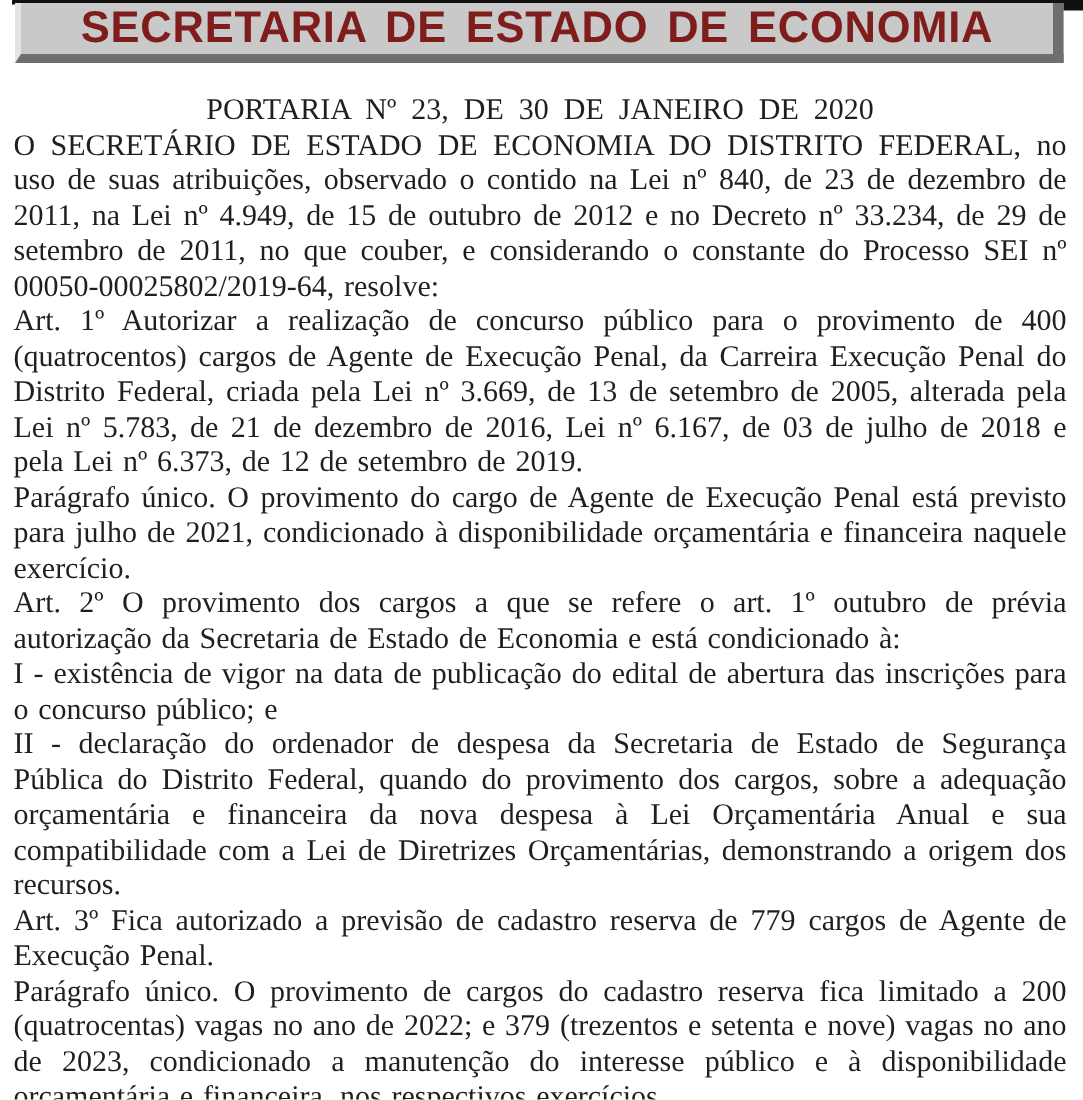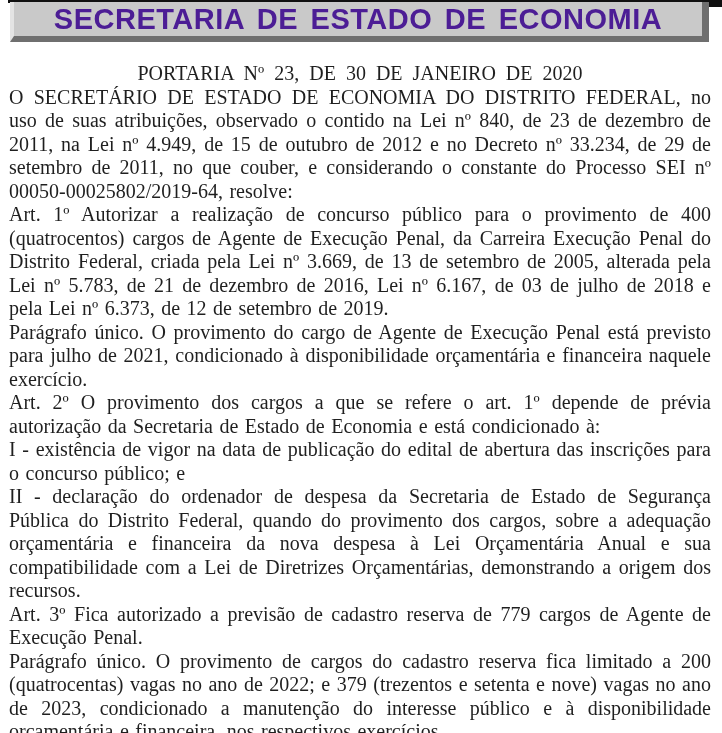--- a/index.html
+++ b/index.html
@@ -42,21 +42,21 @@
     display: flex;
     align-items: center;
     justify-content: center;
   }
   .banner-title {
     font-family: "Liberation Sans", sans-serif;
     font-weight: bold;
     font-size: 29px;
     letter-spacing: 0.5px;
     word-spacing: 4px;
-    color: #4c1d95;
+    color: #7f1d1d;
     white-space: nowrap;
     transform: scaleY(1.02);
   }
 
   
   .doc {
     position: absolute;
     top: 62px;
     left: 9px;
     right: 11px;
@@ -82,19 +82,19 @@
 
 <div class="banner">
   <span class="banner-title">SECRETARIA DE ESTADO DE ECONOMIA</span>
 </div>
 
 <div class="doc">
   <p class="centered">PORTARIA Nº 23, DE 30 DE JANEIRO DE 2020</p>
   <p>O SECRETÁRIO DE ESTADO DE ECONOMIA DO DISTRITO FEDERAL, no uso de suas atribuições, observado o contido na Lei nº 840, de 23 de dezembro de 2011, na Lei nº 4.949, de 15 de outubro de 2012 e no Decreto nº 33.234, de 29 de setembro de 2011, no que couber, e considerando o constante do Processo SEI nº 00050-00025802/2019-64, resolve:</p>
   <p>Art. 1º Autorizar a realização de concurso público para o provimento de 400 (quatrocentos) cargos de Agente de Execução Penal, da Carreira Execução Penal do Distrito Federal, criada pela Lei nº 3.669, de 13 de setembro de 2005, alterada pela Lei nº 5.783, de 21 de dezembro de 2016, Lei nº 6.167, de 03 de julho de 2018 e pela Lei nº 6.373, de 12 de setembro de 2019.</p>
   <p>Parágrafo único. O provimento do cargo de Agente de Execução Penal está previsto para julho de 2021, condicionado à disponibilidade orçamentária e financeira naquele exercício.</p>
-  <p>Art. 2º O provimento dos cargos a que se refere o art. 1º depende de prévia autorização da Secretaria de Estado de Economia e está condicionado à:</p>
+  <p>Art. 2º O provimento dos cargos a que se refere o art. 1º outubro de prévia autorização da Secretaria de Estado de Economia e está condicionado à:</p>
   <p>I - existência de vigor na data de publicação do edital de abertura das inscrições para o concurso público; e</p>
   <p>II - declaração do ordenador de despesa da Secretaria de Estado de Segurança Pública do Distrito Federal, quando do provimento dos cargos, sobre a adequação orçamentária e financeira da nova despesa à Lei Orçamentária Anual e sua compatibilidade com a Lei de Diretrizes Orçamentárias, demonstrando a origem dos recursos.</p>
   <p>Art. 3º Fica autorizado a previsão de cadastro reserva de 779 cargos de Agente de Execução Penal.</p>
   <p>Parágrafo único. O provimento de cargos do cadastro reserva fica limitado a 200 (quatrocentas) vagas no ano de 2022; e 379 (trezentos e setenta e nove) vagas no ano de 2023, condicionado a manutenção do interesse público e à disponibilidade orçamentária e financeira, nos respectivos exercícios.</p>
   <p class="centered">ANDRÉ CLEMENTE LARA DE OLIVEIRA</p>
 </div>
 
 </body></html>

